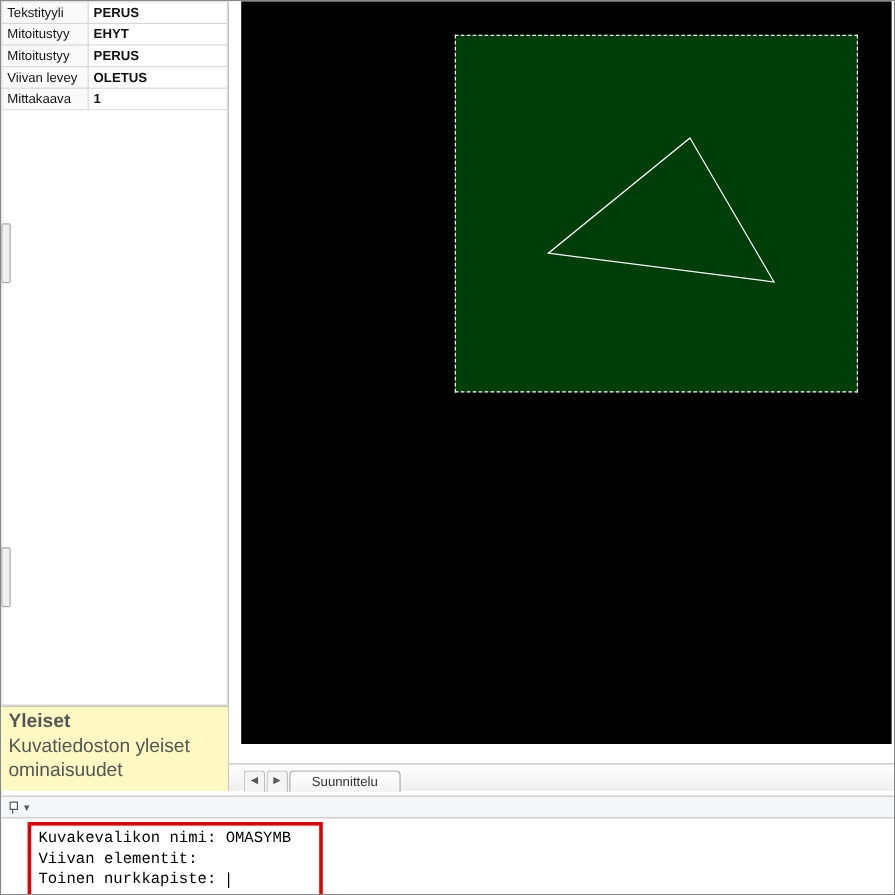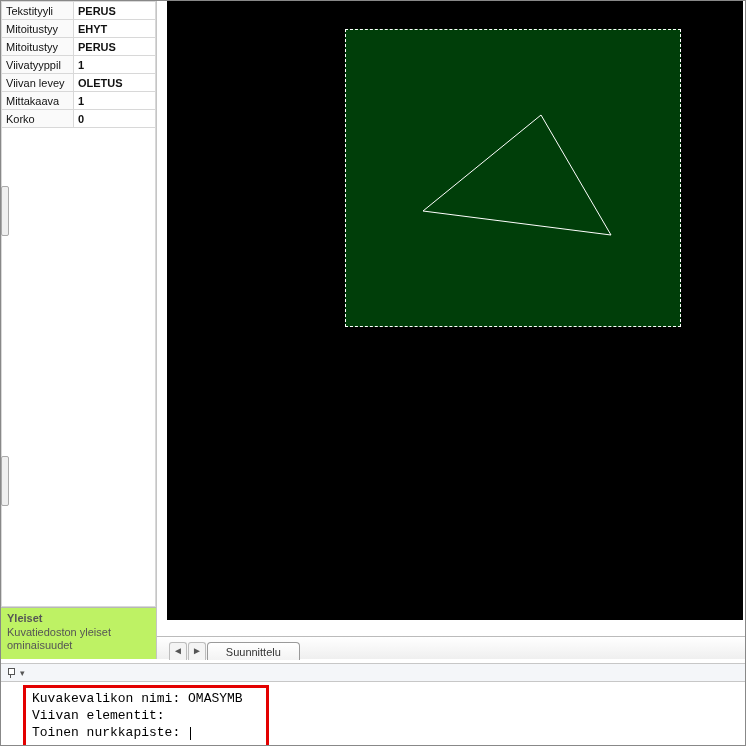--- a/index.html
+++ b/index.html
@@ -12,21 +12,21 @@
     overflow: hidden;
     position: relative;
     border: 1px solid #888;
   }
   .main-area {
     display: flex;
     height: 658px;
     width: 100%;
   }
   .sidebar {
-    width: 156px;
+    width: 190px;
     height: 100%;
     display: flex;
     flex-direction: column;
     background: #fff;
     border-right: 1px solid #c5c5c5;
     position: relative;
   }
   .expander {
     position: absolute;
     left: 0;
@@ -57,24 +57,24 @@
   }
   .prop-table td.key { width: 72px; background: #fafafa; }
   .prop-table td.val { background: #fff; font-weight: bold; }
   .prop-fill {
     flex: 1;
     background: #fff;
     border: 1px solid #d8d8d8;
     border-top: none;
   }
   .prop-footer {
-    background: #bef264;
+    background: #fef9c3;
     border-top: 1px solid #b7b7b7;
     padding: 4px 6px 6px 6px;
-    font-size: 11px;
+    font-size: 16px;
     min-height: 50px;
   }
   .prop-footer .ttl { font-weight: bold; color: #555; display: block; margin-bottom: 2px;}
   .prop-footer .desc { color: #555; line-height: 1.25;}
   .viewport-col {
     flex: 1;
     display: flex;
     flex-direction: column;
     background: #f4f4f4;
     position: relative;
@@ -233,34 +233,26 @@
           </tr>
           <tr>
             <td class="key">Mitoitustyy</td>
             <td class="val">EHYT</td>
           </tr>
           <tr>
             <td class="key">Mitoitustyy</td>
             <td class="val">PERUS</td>
           </tr>
           <tr>
-            <td class="key">Viivatyyppil</td>
-            <td class="val">1</td>
-          </tr>
-          <tr>
             <td class="key">Viivan levey</td>
             <td class="val">OLETUS</td>
           </tr>
           <tr>
             <td class="key">Mittakaava</td>
             <td class="val">1</td>
-          </tr>
-          <tr>
-            <td class="key">Korko</td>
-            <td class="val">0</td>
           </tr>
         </tbody>
     </table>
     <div class="prop-fill"></div>
     <div class="prop-footer">
       <span class="ttl">Yleiset</span>
       <span class="desc">Kuvatiedoston yleiset ominaisuudet</span>
     </div>
   </div>
 

